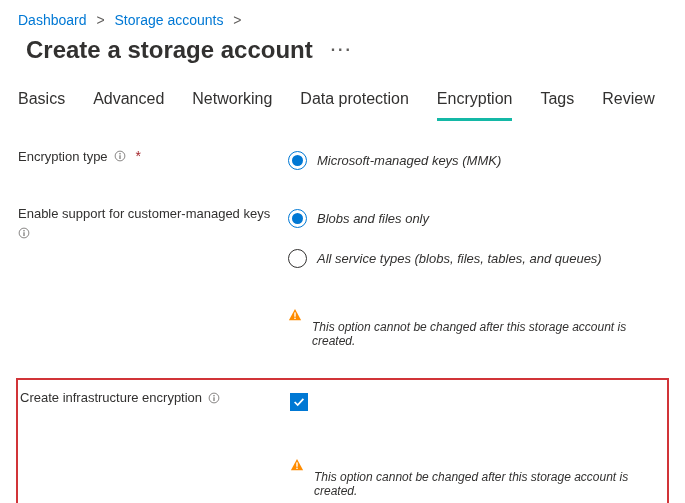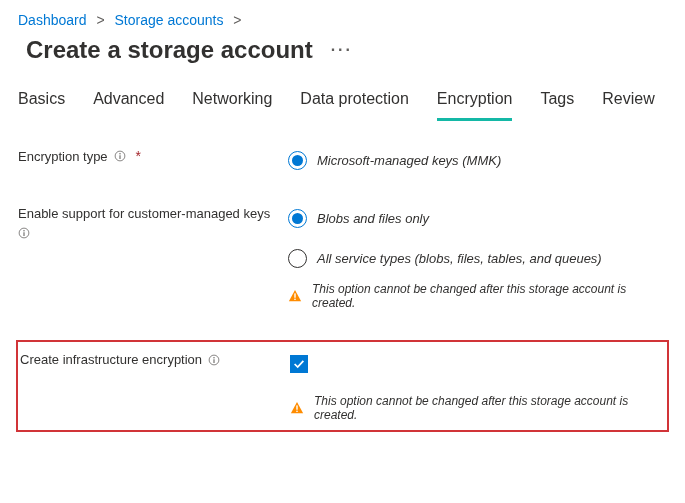--- a/index.html
+++ b/index.html
@@ -28,21 +28,21 @@
   .req { color: #a4262c; font-size: 14px; margin-left: 4px; }
   .radio-row, .check-row, .warn-row { display: flex; align-items: center; gap: 10px; min-height: 28px; }
   .radio-row + .radio-row { margin-top: 12px; }
   .radio { width: 19px; height: 19px; border: 1px solid #323130; border-radius: 50%; display: inline-flex; align-items: center; justify-content: center; flex: 0 0 19px; }
   .radio.selected { border-color: #0078d4; }
   .radio.selected .dot { width: 11px; height: 11px; border-radius: 50%; background: #0078d4; }
   .checkbox { width: 18px; height: 18px; border: 1px solid #0078d4; background: #0078d4; display: inline-flex; align-items: center; justify-content: center; flex: 0 0 18px; }
   .checkbox svg { width: 14px; height: 14px; }
   .warn-icon svg { width: 14px; height: 14px; display: block; }
   .warn-row { margin-top: 10px; }
-  .warn-row span.msg { font-size: 12px; }
+  .warn-row span.msg { font-size: 12px; margin-top: 38px; }
   .section-gap { height: 18px; }
   .highlight-box { border: 2px solid #d13438; padding: 8px 2px; margin: 0 -2px; }
   .highlight-box .form-row { margin-bottom: 0; }
   .highlight-box .warn-row { margin-top: 16px; }
 </style>
 </head>
 <body>
 
 <div class="breadcrumb">
   <a href="#">Dashboard</a>

